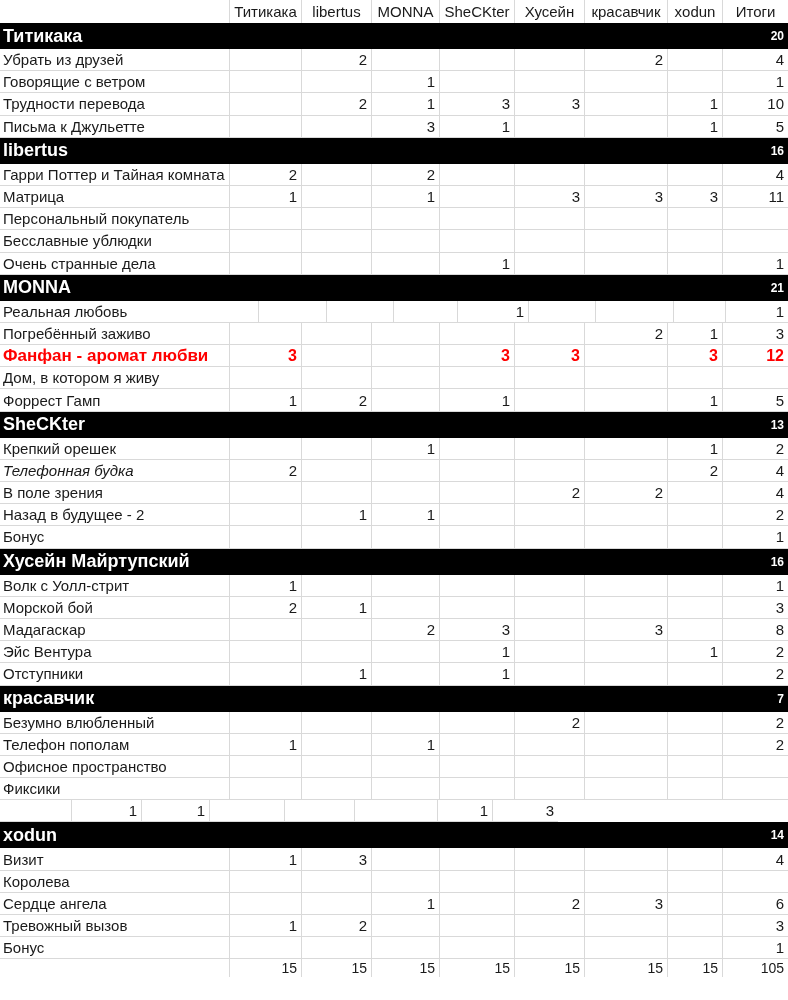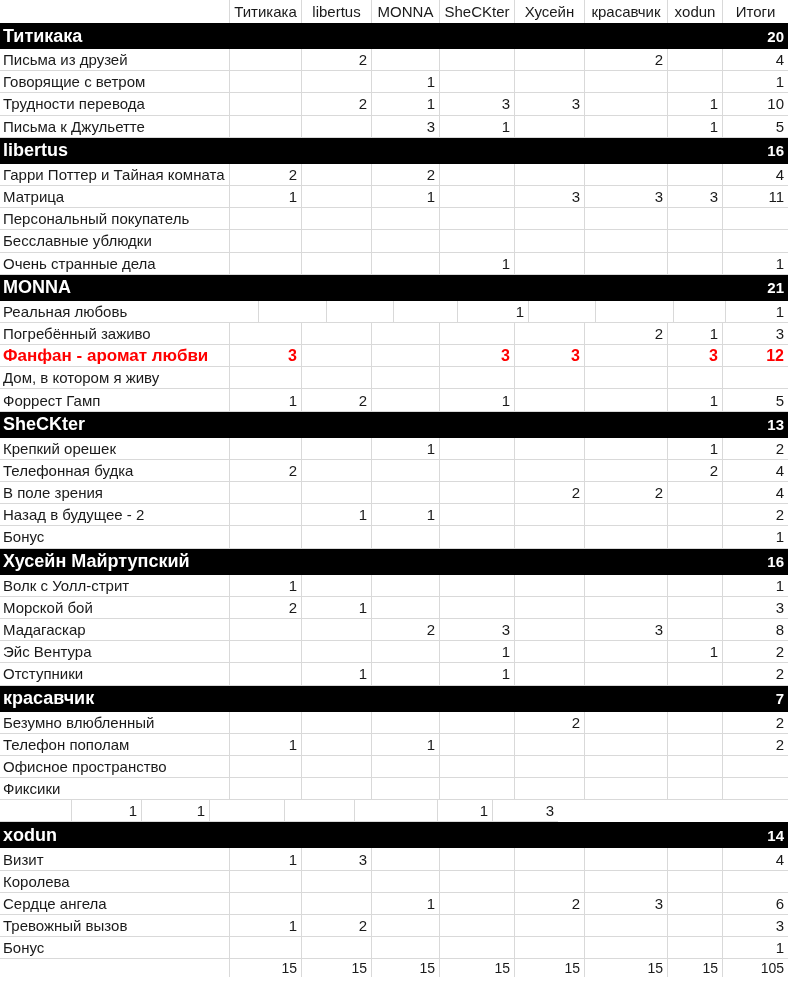--- a/index.html
+++ b/index.html
@@ -39,21 +39,21 @@
   .bar-name{
     flex:1;
     padding-left:3px;
     font-size:18px;
     display:flex;align-items:center;
     overflow:hidden;white-space:nowrap;
   }
   .bar-total{
     width:65px;
     padding-right:4px;
-    font-size:15px;
+    font-size:12px;
     display:flex;align-items:center;justify-content:flex-end;
     box-sizing:border-box;
   }
   
   .data-row{height:22.2px;}
   .data-row .cell{font-size:15px;}
   .label-cell{padding-left:3px;}
   .num-cell{justify-content:flex-end;padding-right:4px;}
   .red-row .cell{
     color:#ff0000;
@@ -78,21 +78,21 @@
       <div class="cell " style="width: 70px;">Хусейн</div>
       <div class="cell " style="width: 83px;">красавчик</div>
       <div class="cell " style="width: 55px;">xodun</div>
       <div class="cell " style="width: 65px;">Итоги</div>
     </div>
     <div class="row bar-row">
       <div class="bar-name">Титикака</div>
       <div class="bar-total">20</div>
     </div>
     <div class="row data-row">
-      <div class="cell label-cell" style="width: 230px;">Письма из друзей</div>
+      <div class="cell label-cell" style="width: 230px;">Убрать из друзей</div>
       <div class="cell num-cell" style="width: 72px;"></div>
       <div class="cell num-cell" style="width: 70px;">2</div>
       <div class="cell num-cell" style="width: 68px;"></div>
       <div class="cell num-cell" style="width: 75px;"></div>
       <div class="cell num-cell" style="width: 70px;"></div>
       <div class="cell num-cell" style="width: 83px;">2</div>
       <div class="cell num-cell" style="width: 55px;"></div>
       <div class="cell num-cell" style="width: 65px;">4</div>
     </div>
     <div class="row data-row">
@@ -255,21 +255,21 @@
       <div class="cell num-cell" style="width: 72px;"></div>
       <div class="cell num-cell" style="width: 70px;"></div>
       <div class="cell num-cell" style="width: 68px;">1</div>
       <div class="cell num-cell" style="width: 75px;"></div>
       <div class="cell num-cell" style="width: 70px;"></div>
       <div class="cell num-cell" style="width: 83px;"></div>
       <div class="cell num-cell" style="width: 55px;">1</div>
       <div class="cell num-cell" style="width: 65px;">2</div>
     </div>
     <div class="row data-row">
-      <div class="cell label-cell" style="width: 230px;">Телефонная будка</div>
+      <div class="cell label-cell" style="width: 230px; font-style: italic;">Телефонная будка</div>
       <div class="cell num-cell" style="width: 72px;">2</div>
       <div class="cell num-cell" style="width: 70px;"></div>
       <div class="cell num-cell" style="width: 68px;"></div>
       <div class="cell num-cell" style="width: 75px;"></div>
       <div class="cell num-cell" style="width: 70px;"></div>
       <div class="cell num-cell" style="width: 83px;"></div>
       <div class="cell num-cell" style="width: 55px;">2</div>
       <div class="cell num-cell" style="width: 65px;">4</div>
     </div>
     <div class="row data-row">

